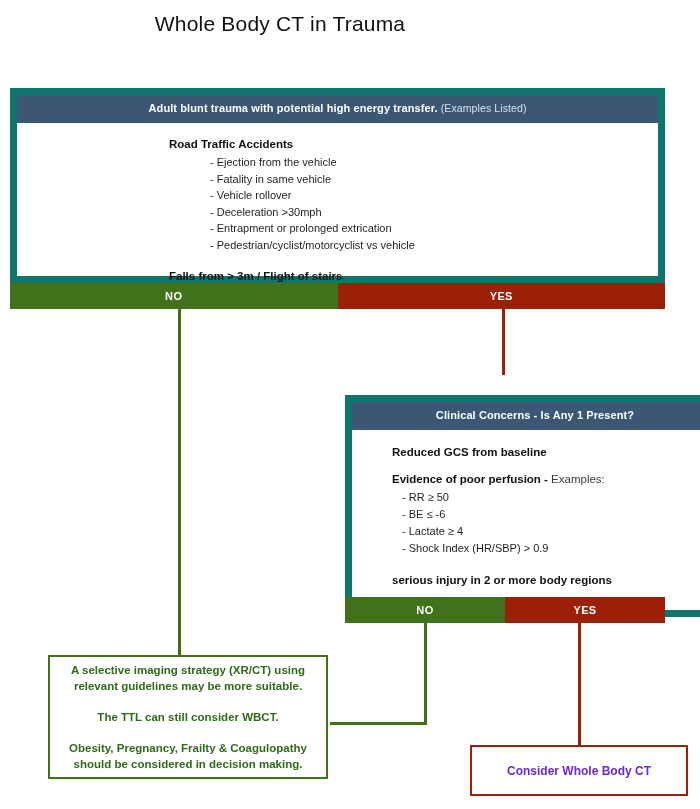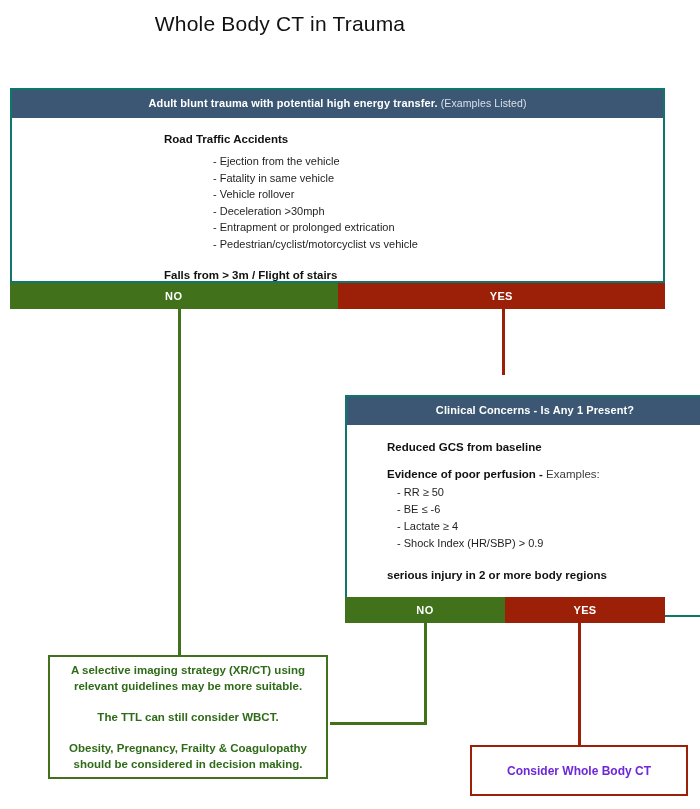--- a/index.html
+++ b/index.html
@@ -29,21 +29,21 @@
     font-size: 21px;
     font-weight: 400;
     color: #111111;
     letter-spacing: 0.2px;
   }
 
   
   .dbox {
     position: absolute;
     box-sizing: border-box;
-    border: 2px solid #0f766e;
+    border: 7px solid #0f766e;
     background: #ffffff;
   }
   .dbox-header {
     box-sizing: border-box;
     background: #3b5773;
     color: #ffffff;
     text-align: center;
     font-weight: bold;
     font-size: 11px;
     line-height: 1.2;
@@ -63,21 +63,21 @@
   }
 
   
   .b1-body { padding-left: 152px; }
   .grp-title {
     font-weight: bold;
     font-size: 11.5px;
     color: #111111;
     margin: 3px 0 4px 0;
   }
-  .bullets { margin: 8px; padding: 0; list-style: none; }
+  .bullets { margin: 0; padding: 0; list-style: none; }
   .bullets li {
     font-size: 11px;
     color: #1f1f1f;
     line-height: 16.5px;
     padding-left: 41px;
   }
   .tail-line {
     font-weight: bold;
     font-size: 11.5px;
     color: #111111;

